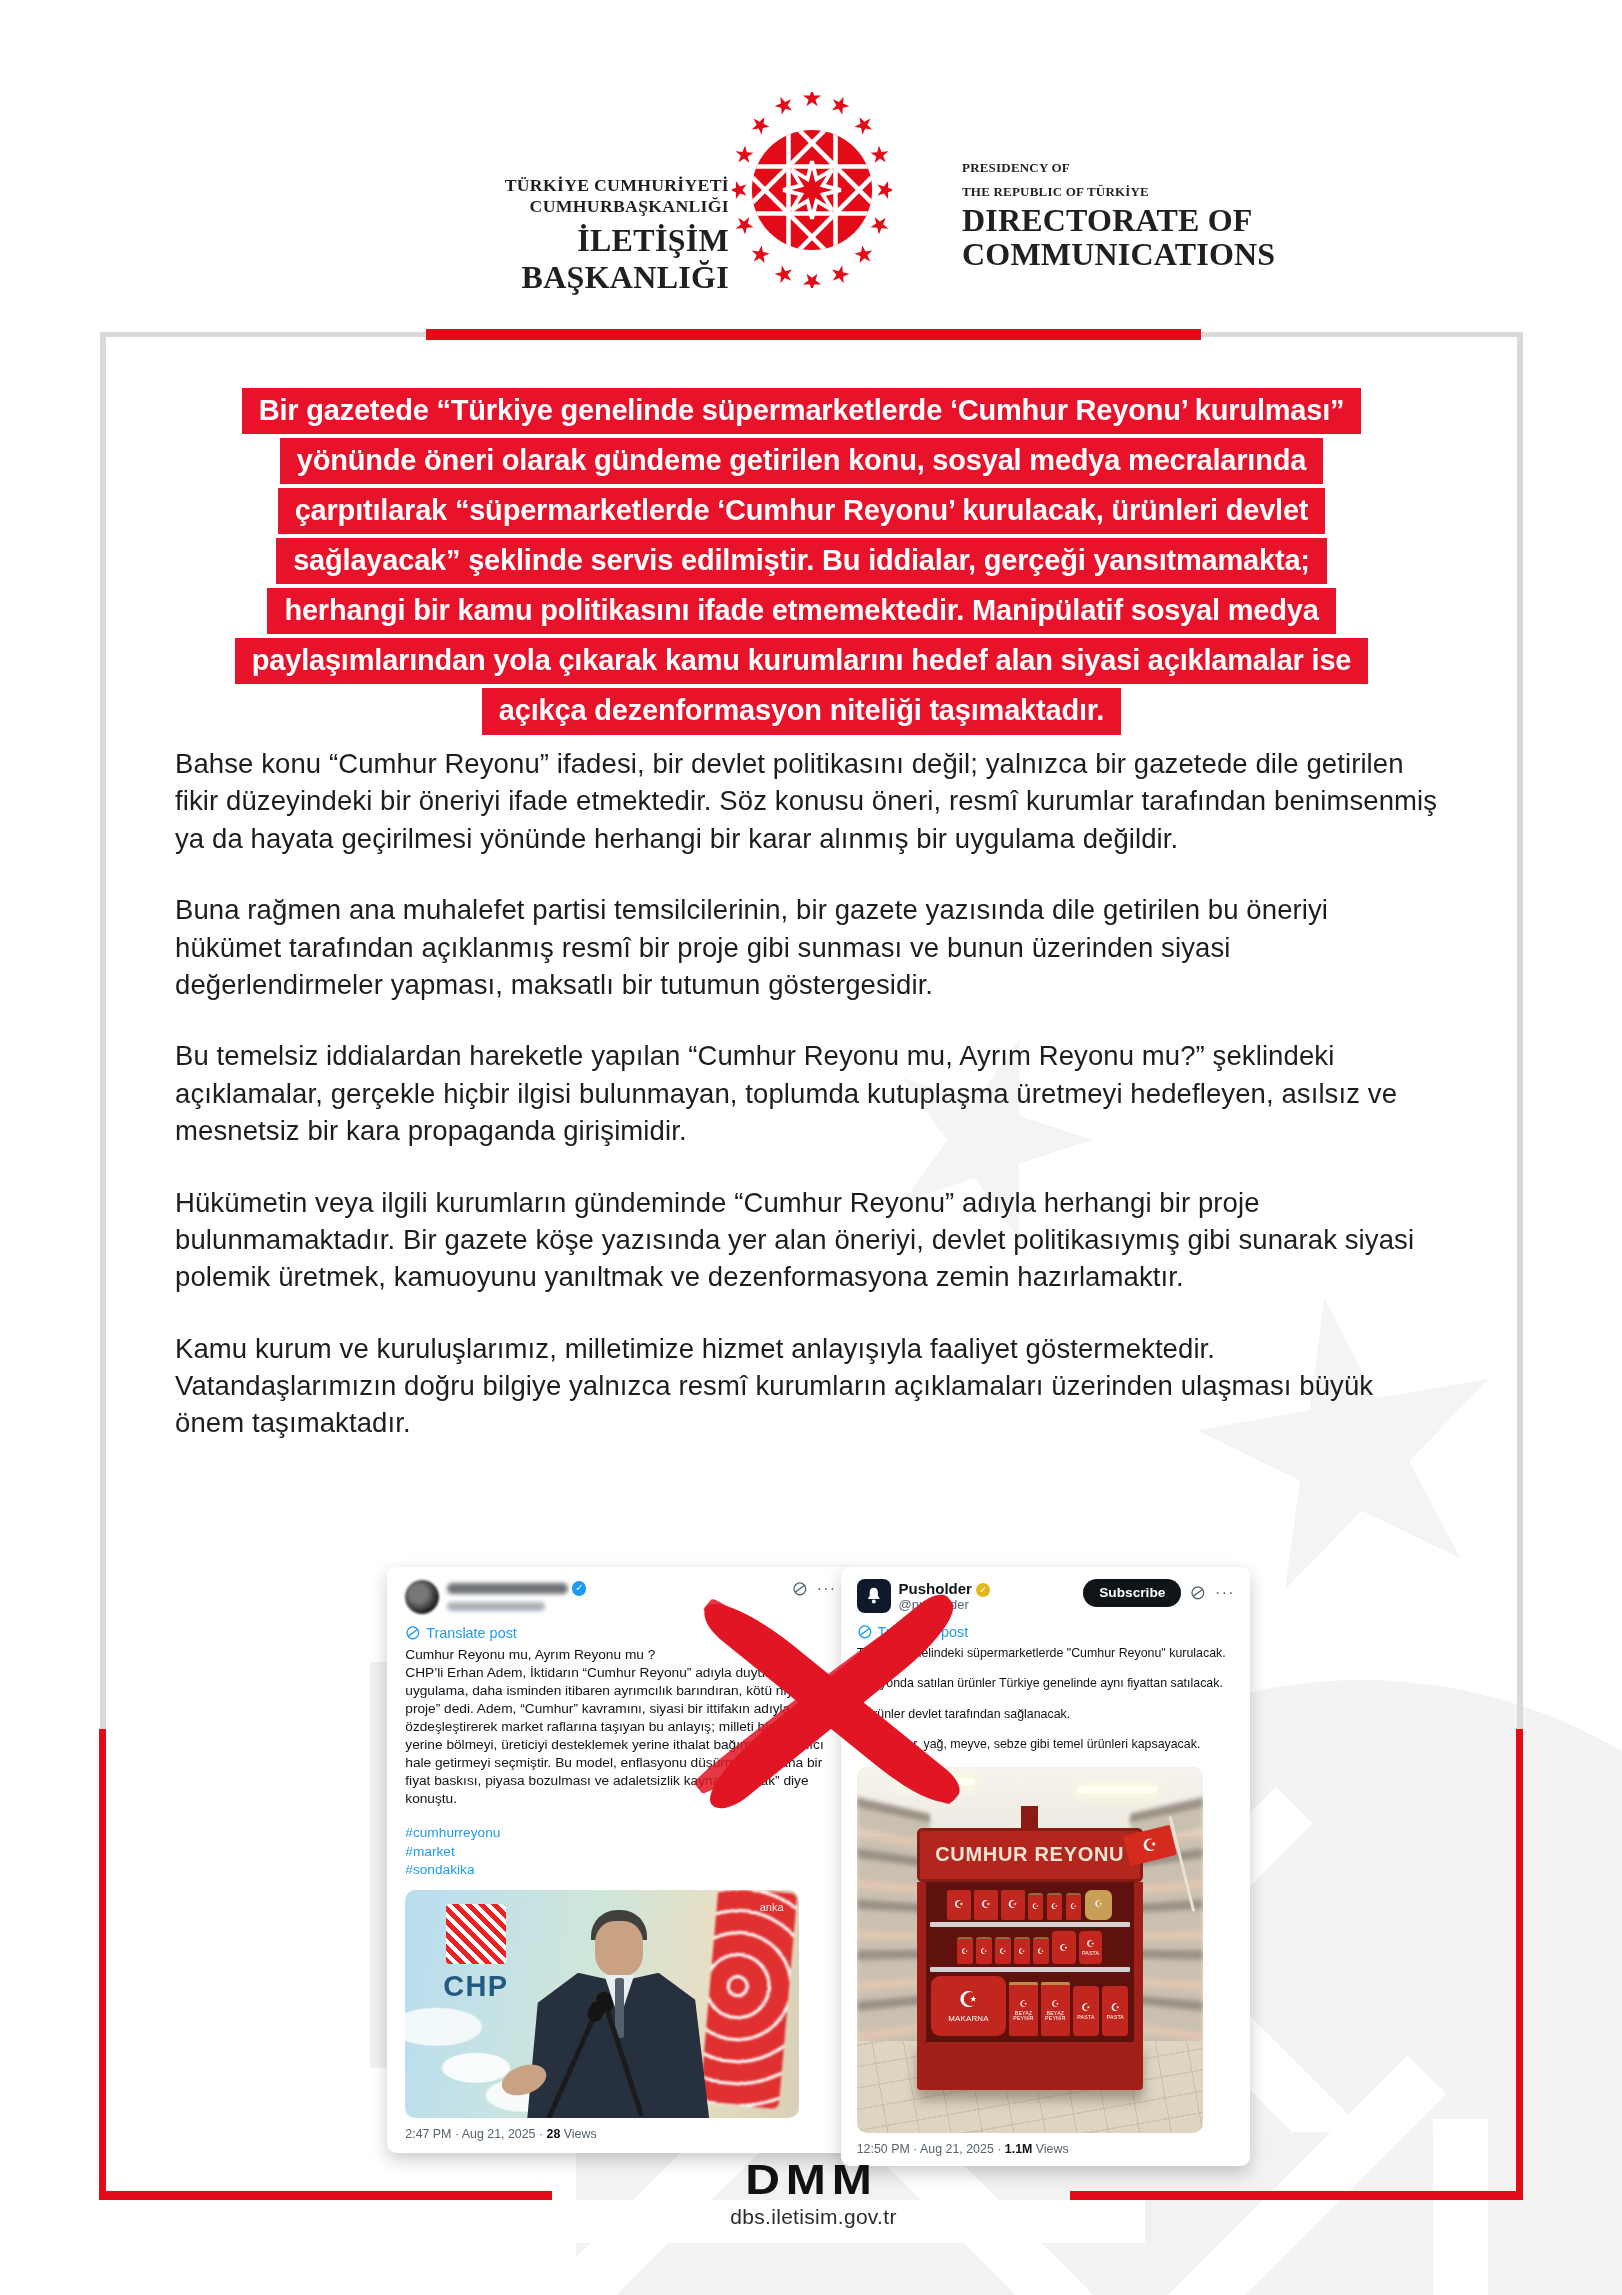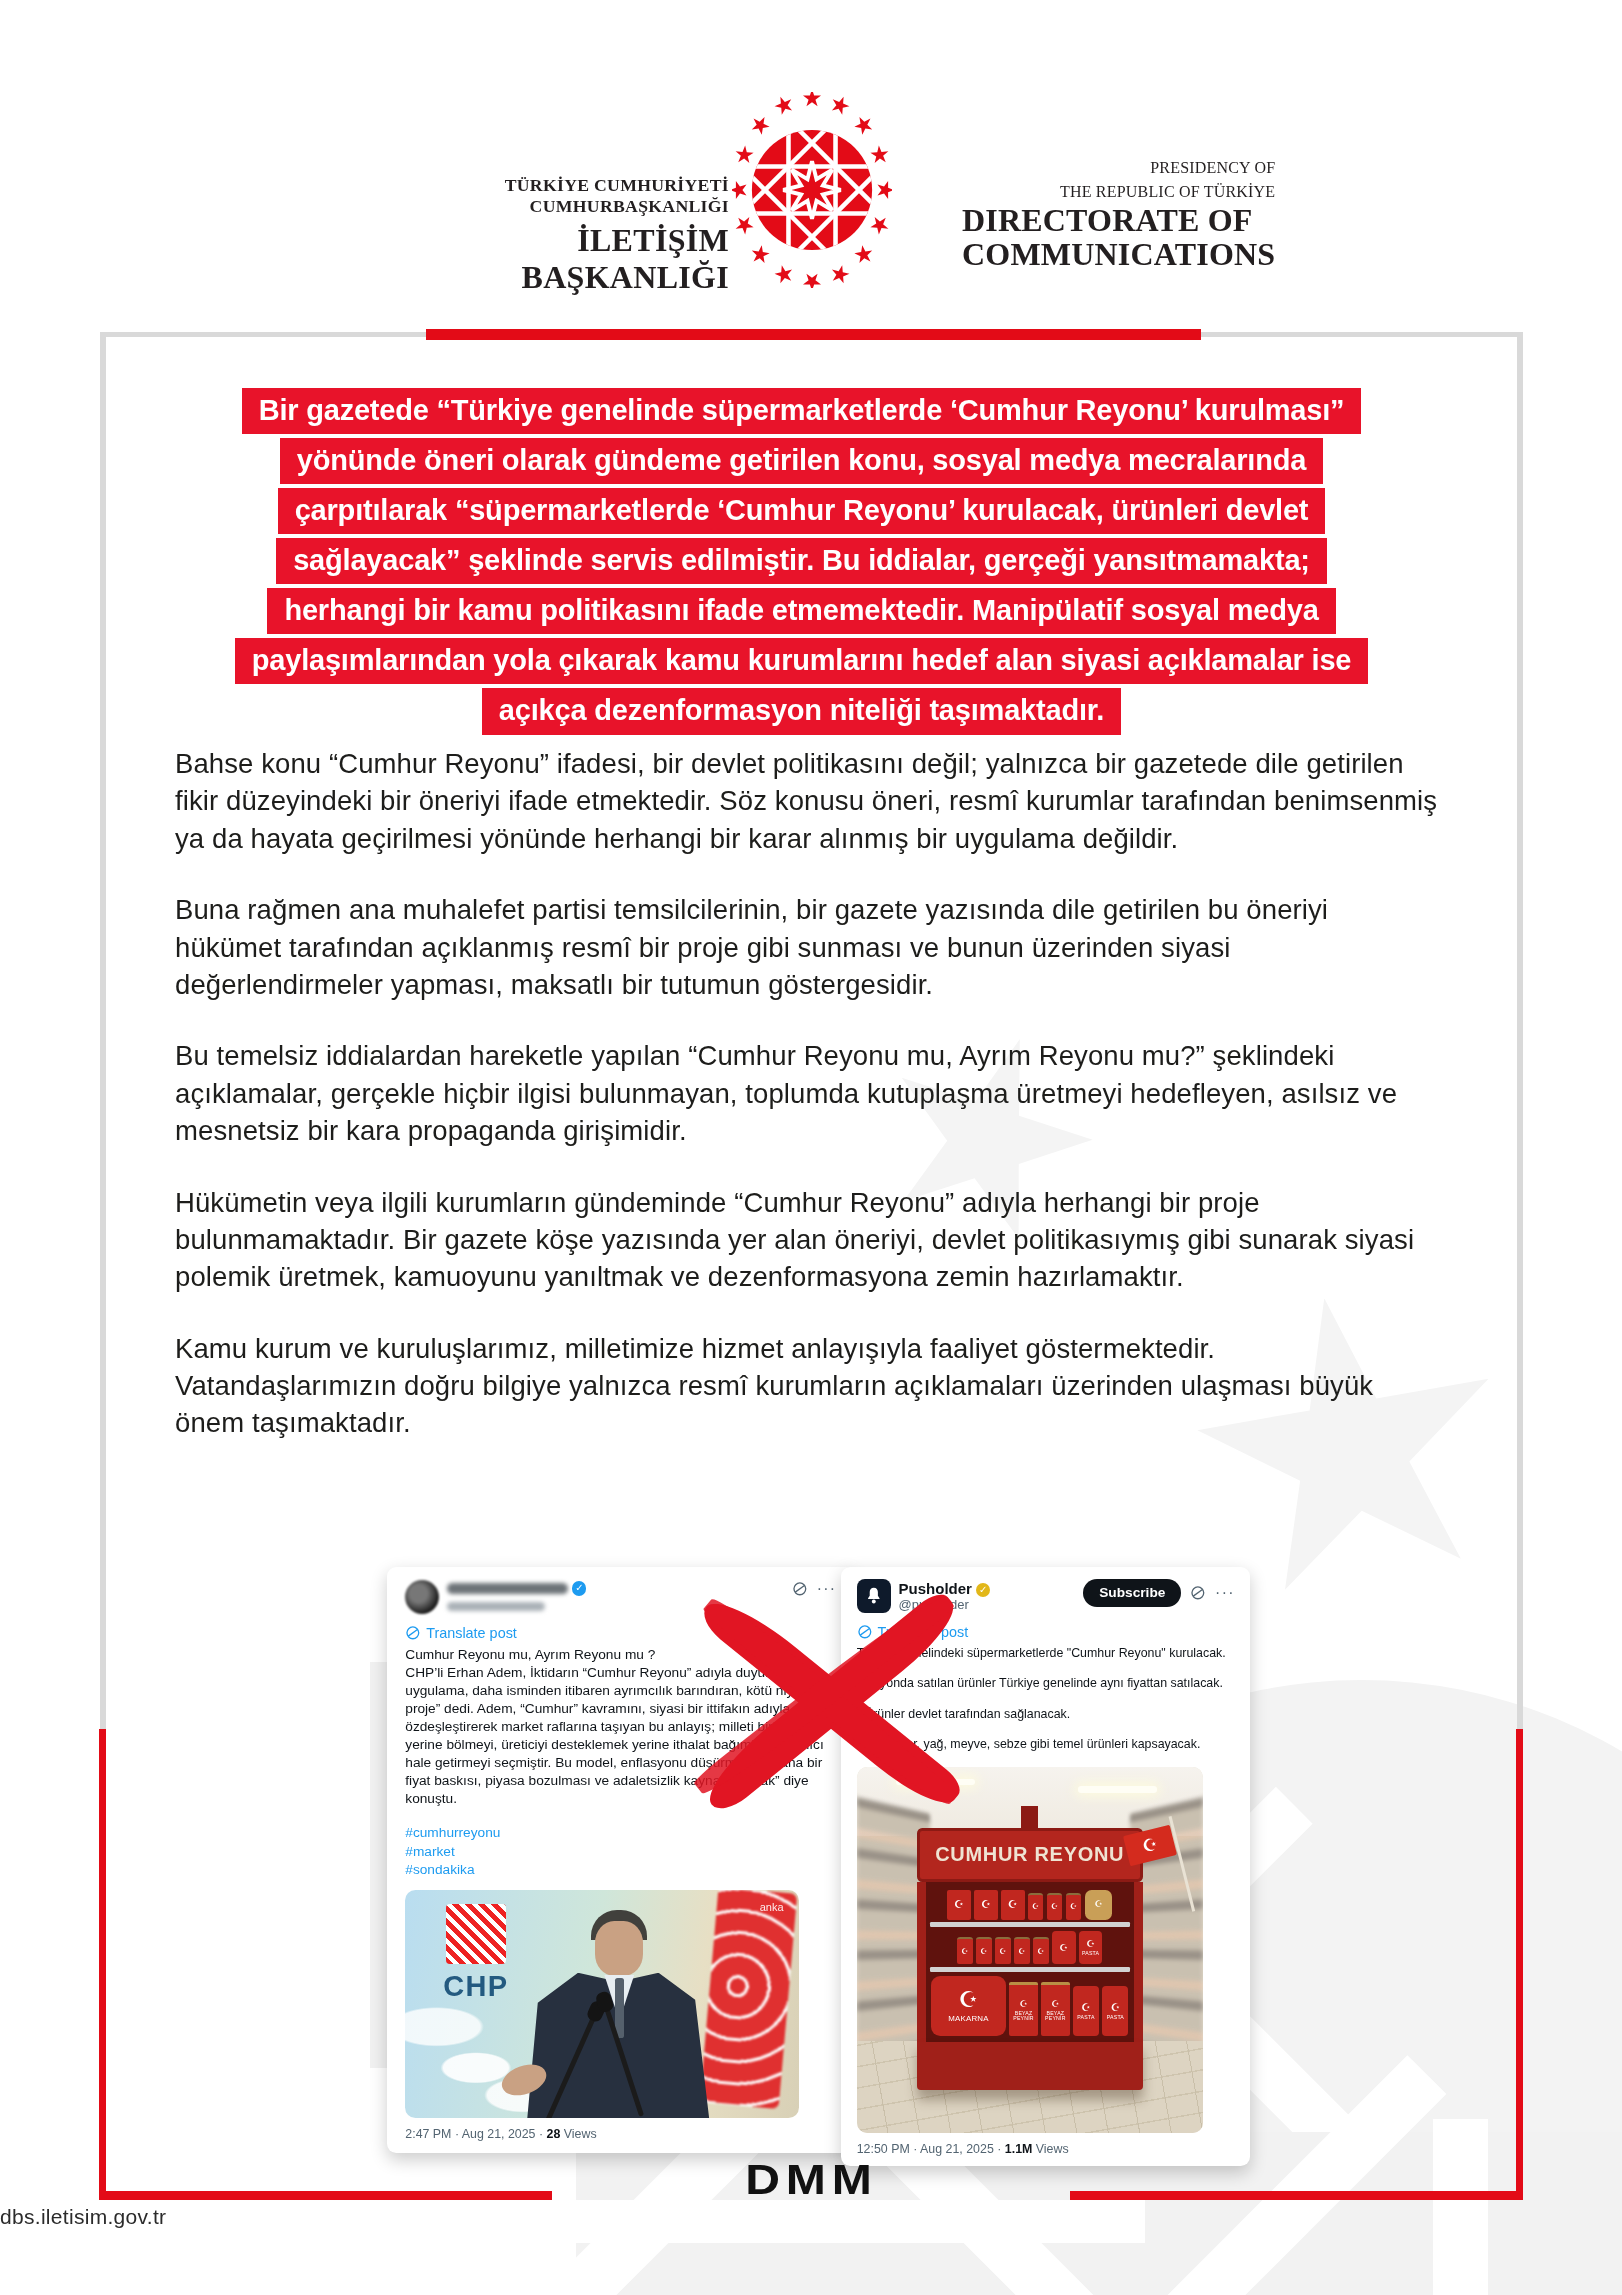--- a/index.html
+++ b/index.html
@@ -18,21 +18,21 @@
   .wm-diag{position:absolute;background:#fff;width:55px;height:366px;}
   .wm-whiteband{position:absolute;left:0;top:2200px;width:1145px;height:43px;background:#fff;z-index:1;}
 
   
   .hdr-left{position:absolute;left:366px;top:175px;width:363px;text-align:right;z-index:2;
             font-family:"Liberation Serif","DejaVu Serif",serif;color:#231f20;}
   .hdr-left .small{font-size:17.7px;font-weight:700;letter-spacing:0.3px;}
   .hdr-left .big{font-size:32px;font-weight:700;margin-top:5.2px;letter-spacing:0.3px;}
   .hdr-right{position:absolute;left:962px;top:156px;z-index:2;text-align:left;
              font-family:"Liberation Serif","DejaVu Serif",serif;color:#231f20;}
-  .hdr-right .small{font-size:16px;font-weight:400;line-height:23.6px;letter-spacing:0.2px;text-align:right;}
+  .hdr-right .small{font-size:13px;font-weight:700;line-height:23.6px;letter-spacing:0.2px;}
   .hdr-right .big{font-size:32px;font-weight:700;line-height:34px;letter-spacing:0.2px;}
   .emblem{position:absolute;left:732px;top:92px;z-index:2;}
 
   
   .bd{position:absolute;z-index:2;}
   .bd-gray{background:#d9d9d9;}
   .bd-red{background:#e30b17;}
   .bd-top{left:100px;top:332px;width:1423px;height:5.2px;}
   .bd-top-red{left:426px;top:329px;width:775px;height:10.5px;}
   .bd-left-gray{left:100px;top:332px;width:5.9px;height:1397px;}
@@ -148,21 +148,21 @@
   .redx{position:absolute;left:673px;top:1552px;width:317px;height:302px;z-index:4;pointer-events:none;}
   .stroke{position:absolute;left:1.3px;top:130px;width:314px;height:41px;background:#e11523;border-radius:30% 8% 26% 10%/60% 30% 55% 40%;}
   .s1{transform:rotate(39deg);}
   .s2{transform:rotate(-39deg);}
   .s3{transform:rotate(40deg) translate(3.9px,6.5px);opacity:.85;height:26px;border-radius:40% 10% 50% 14%;}
   .s4{transform:rotate(-38deg) translate(-5.2px,-5.2px);opacity:.85;height:26px;border-radius:14% 50% 10% 40%;}
 
   
   .dmm{position:absolute;left:0;top:2155px;width:1623px;text-align:center;z-index:3;color:#111;
        font-weight:700;font-size:43px;letter-spacing:5.2px;transform:scaleX(1.12);transform-origin:center;}
-  .dmmurl{position:absolute;left:0;top:2205px;width:1593px;text-align:left;z-index:3;
+  .dmmurl{position:absolute;left:17px;top:2205px;width:1593px;text-align:center;z-index:3;
           font-size:21px;color:#2b2b2b;letter-spacing:0.3px;}
 
   .icon-slash{display:inline-block;width:15.7px;height:15.7px;}
 </style>
 </head>
 <body>
 
 <div class="page">
 
   <div class="wm wm-star wm-star1"></div>

